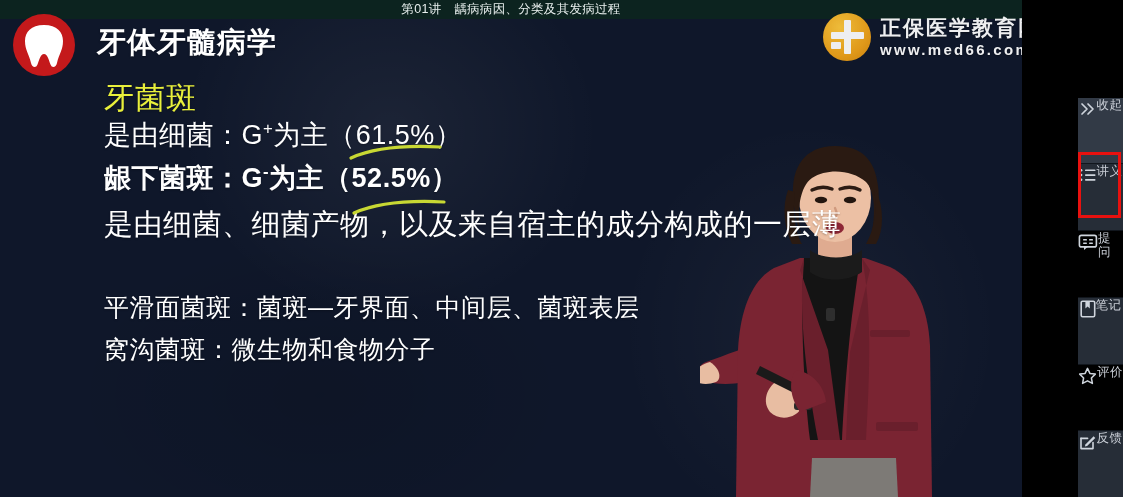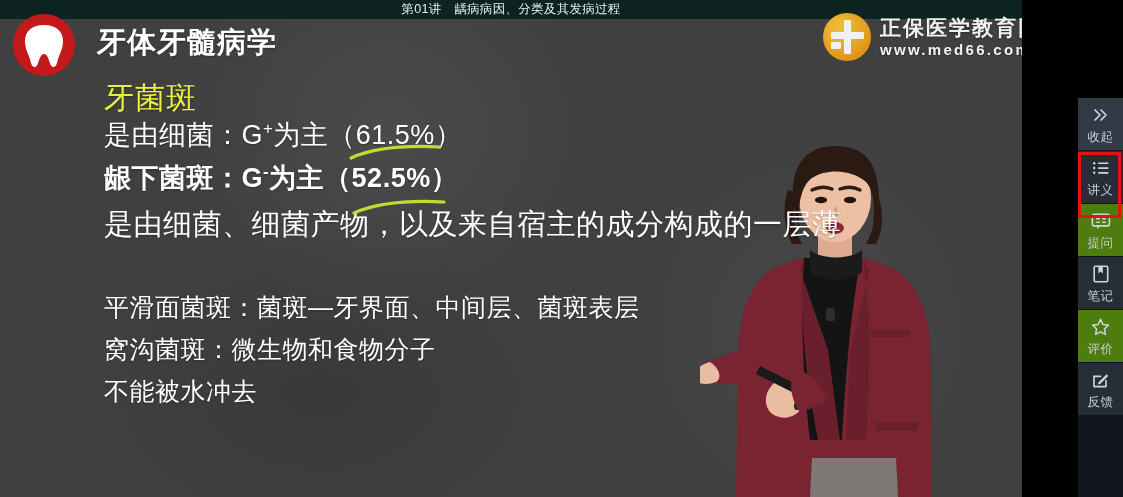--- a/index.html
+++ b/index.html
@@ -19,21 +19,21 @@
     height: 497px;
     background: #000000;
   }
 
   
   .video-area {
     position: absolute;
     left: 0; top: 0;
     width: 1022px;
     height: 497px;
-    background: #404040;
+    background: #0f172a;
     overflow: hidden;
   }
   
   .bg-glow-a {
     position: absolute;
     left: 180px; top: -60px;
     width: 420px; height: 380px;
     border-radius: 50%;
     background: radial-gradient(closest-side, rgba(255,255,255,.055), rgba(255,255,255,0));
     pointer-events: none;
@@ -226,32 +226,31 @@
   .sidebar {
     position: absolute;
     right: 0; top: 0;
     width: 45px;
     height: 497px;
     background: #1c222b;
   }
   .side-item {
     position: relative;
     width: 45px;
-    height: 52px;
+    height: 66px;
     display: flex;
-    flex-direction: column;
-    align-items: center;
+    flex-direction: row;
     justify-content: center;
     color: #c3c9d2;
     background: #323a46;
     box-sizing: border-box;
     cursor: pointer;
   }
   .side-item.dark { background: #262d37; }
-  .side-item.darker { background: #4d7c0f; }
+  .side-item.darker { background: #000000; }
   .side-item .s-icon {
     height: 22px;
     display: flex;
     align-items: center;
     justify-content: center;
     margin-bottom: 4px;
   }
   .side-item .s-label {
     font-size: 12.5px;
     line-height: 14px;
@@ -378,21 +377,20 @@
         <span>龈下菌斑：G</span><span class="sup">-</span><span>为主（52.5%）</span>
       </div>
 
       <div class="line l-def-1">是由细菌、细菌产物，以及来自宿主的成分构成的一层薄</div>
 
 
       <div class="line l-smooth">平滑面菌斑：菌斑—牙界面、中间层、菌斑表层</div>
 
       <div class="line l-pit">窝沟菌斑：微生物和食物分子</div>
 
-      <div class="line l-rinse">不能被水冲去</div>
 
       <svg class="annot" style="left:348px; top:142px;" width="100" height="22">
         <path d="M3 16 Q34 2 92 5" stroke="#c8d833" stroke-width="3.2" fill="none" stroke-linecap="round"></path>
       </svg>
       <svg class="annot" style="left:350px; top:196px;" width="100" height="22">
         <path d="M4 17 Q36 3 94 6" stroke="#c8d833" stroke-width="3.2" fill="none" stroke-linecap="round"></path>
       </svg>
     </div>
   </div>
 

